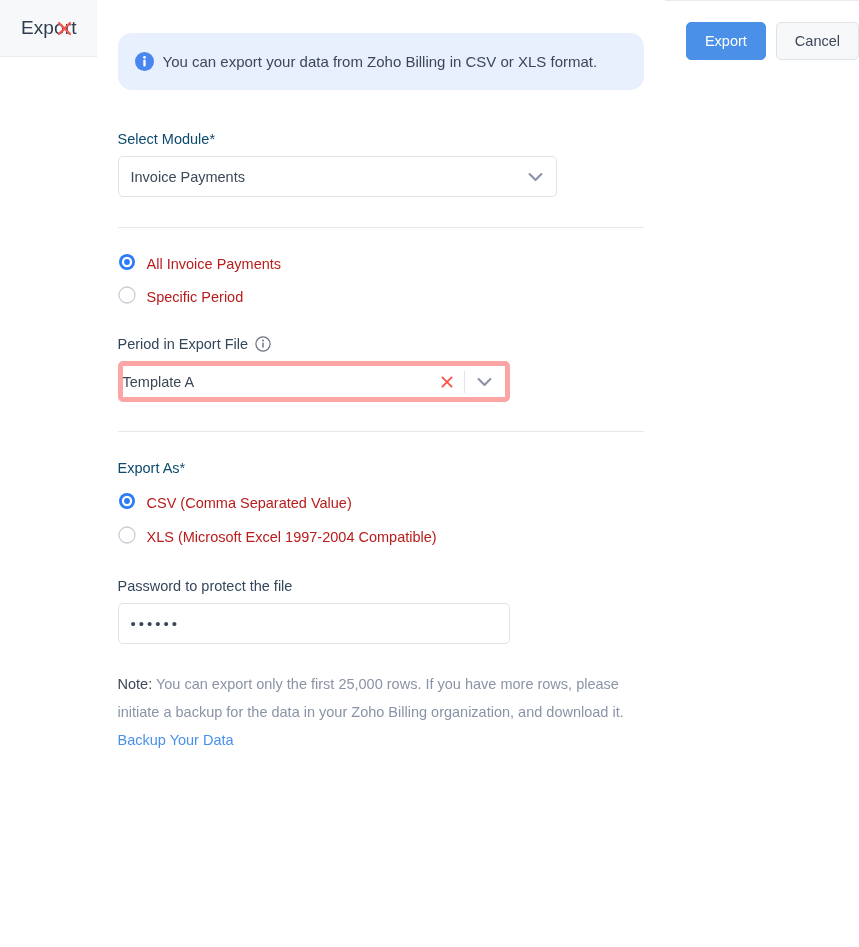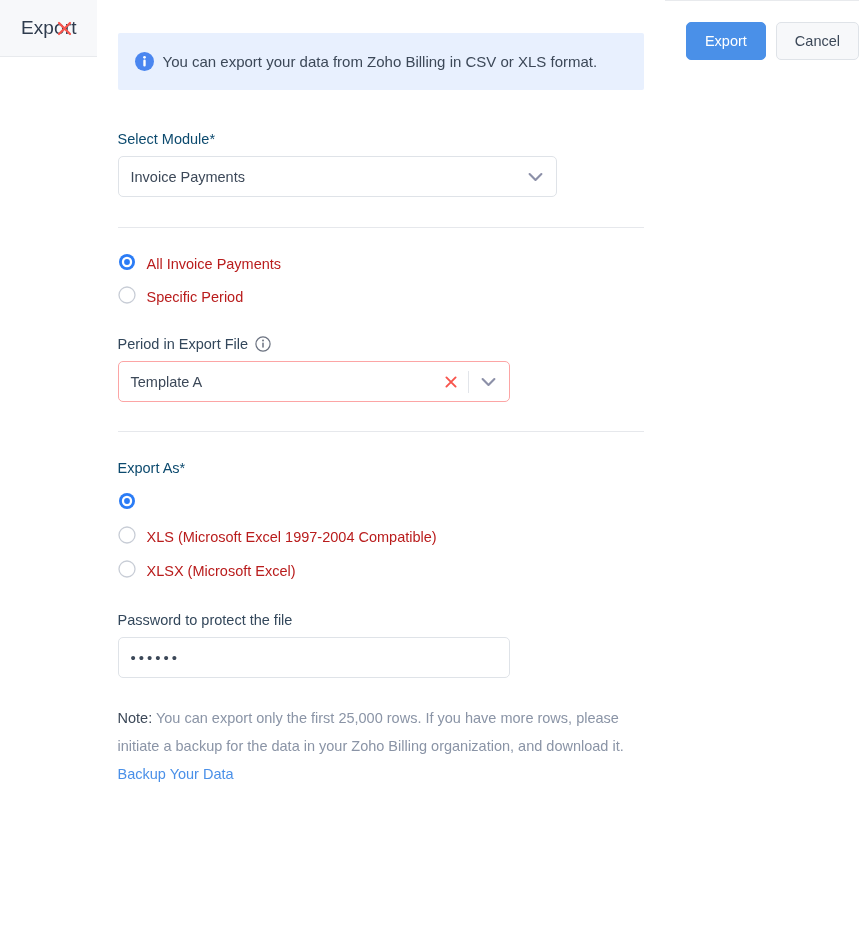--- a/index.html
+++ b/index.html
@@ -43,21 +43,21 @@
   
   .dlg-body {
     flex: 1 1 auto;
     padding: 0 21px;
     overflow: hidden;
   }
 
   .info-banner {
     margin-top: 33px;
     background: #e8f0fe;
-    border-radius: 2px;
+    border-radius: 14px;
     height: 57px;
     display: flex; align-items: center;
     padding: 0 17px;
   }
   .info-icon {
     flex: 0 0 auto;
     margin-right: 9px;
     display: flex; align-items: center;
   }
   .info-text {
@@ -116,25 +116,25 @@
 
   .lbl-fields {
     display: flex; align-items: center;
     margin-top: 28px;
   }
   .lbl-fields .info-sm { margin-left: 7px; display: flex; }
 
   .tmpl-wrap {
     margin-top: 9px;
     width: 392px; height: 41px;
-    border: 1px solid #fca5a5;
+    border: 5px solid #fca5a5;
     border-radius: 5px;
     background: #fff;
     display: flex; align-items: center;
-    padding-left: 12px;
+    padding-left: 0;
     position: relative;
   }
   .tmpl-value { font-size: 14.5px; color: #3c4858; flex: 1 1 auto; }
   .tmpl-clear {
     width: 34px; display: flex;
     align-items: center; justify-content: center;
     cursor: pointer;
   }
   .tmpl-sep { width: 1px; height: 22px; background: #e2e5ea; }
 
@@ -302,39 +302,32 @@
     <label class="field-label req lbl-export-as">Export As*</label>
 
     <div class="radio-row ea1">
       <span>
         <svg width="18" height="18" viewBox="0 0 18 18" aria-hidden="true">
           <circle cx="9" cy="9" r="8" fill="#2b7cf6"></circle>
           <circle cx="9" cy="9" r="5.2" fill="#ffffff"></circle>
           <circle cx="9" cy="9" r="2.9" fill="#2b7cf6"></circle>
         </svg>
       </span>
+      <span class="rlabel">CSV (Comma Separated Value)</span>
     </div>
 
     <div class="radio-row ea2">
       <span>
         <svg width="18" height="18" viewBox="0 0 18 18" aria-hidden="true">
           <circle cx="9" cy="9" r="8" fill="#ffffff" stroke="#c8cdd6" stroke-width="1.3"></circle>
         </svg>
       </span>
       <span class="rlabel">XLS (Microsoft Excel 1997-2004 Compatible)</span>
     </div>
 
-    <div class="radio-row ea3">
-      <span>
-        <svg width="18" height="18" viewBox="0 0 18 18" aria-hidden="true">
-          <circle cx="9" cy="9" r="8" fill="#ffffff" stroke="#c8cdd6" stroke-width="1.3"></circle>
-        </svg>
-      </span>
-      <span class="rlabel">XLSX (Microsoft Excel)</span>
-    </div>
 
 
     <label class="field-label lbl-password">Password to protect the file</label>
 
     <div class="pw-wrap">
       <span class="pw-dots">••••••</span>
     </div>
 
     <div class="note">
       <span class="note-lbl">Note:</span>

